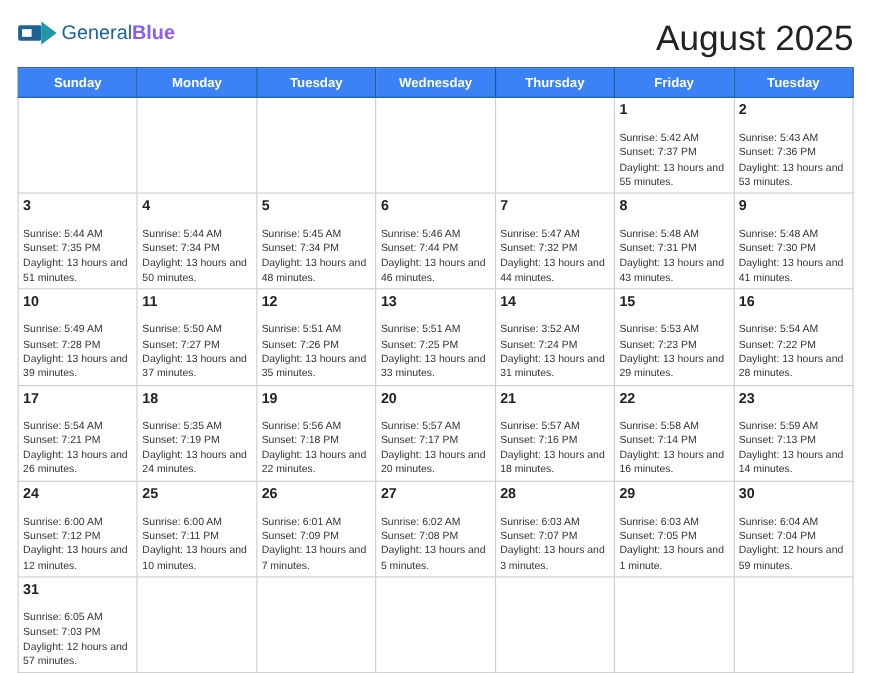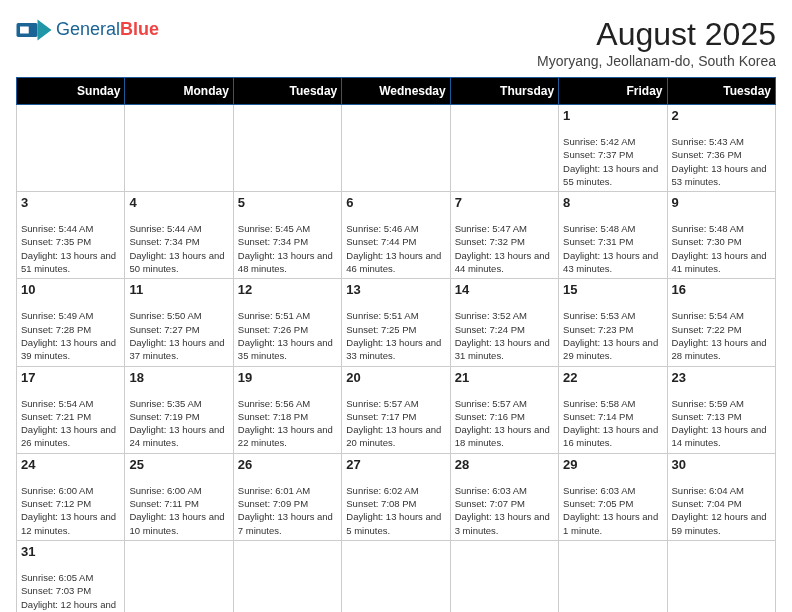--- a/index.html
+++ b/index.html
@@ -28,43 +28,43 @@
     }
     .logo-text span {
       color: #1a6496;
       font-weight: normal;
     }
     .logo-icon {
       width: 36px;
       height: 28px;
     }
     .title-block {
-      text-align: right;
+      text-align: left;
     }
     .month-year {
       font-size: 32px;
       font-weight: normal;
       color: #222;
     }
     .location {
       font-size: 14px;
       color: #444;
     }
     .calendar {
       width: 100%;
       border-collapse: collapse;
       border: 1px solid #ccc;
     }
     .calendar th {
-      background-color: #000000;
+      background-color: #3b82f6;
       color: #fff;
       font-size: 12px;
       font-weight: bold;
       padding: 6px 4px;
-      text-align: right;
+      text-align: center;
       border: 1px solid #1e5a9a;
     }
     .calendar td {
       border: 1px solid #ccc;
       vertical-align: top;
       padding: 3px 4px;
       width: calc(100% / 7);
       min-height: 70px;
       font-size: 10px;
       color: #333;
@@ -94,26 +94,25 @@
 <body>
 
 <div class="header-section">
   <div class="logo">
     <svg class="logo-icon" viewBox="0 0 40 32" xmlns="http://www.w3.org/2000/svg">
       <rect x="0" y="8" width="24" height="16" rx="2" fill="#1a6496"></rect>
       <polygon points="24,4 40,16 24,28" fill="#2196a6"></polygon>
       <rect x="4" y="12" width="10" height="8" fill="white"></rect>
     </svg>
     <div class="logo-text">
-      <span>General</span><span style="color:#ef4444;font-weight:bold">Blue</span>
+      <span>General</span><span style="color:#8b5cf6;font-weight:bold">Blue</span>
     </div>
   </div>
   <div class="title-block">
     <div class="month-year">August 2025</div>
-    <div class="location">Myoryang, Jeollanam-do, South Korea</div>
   </div>
 </div>
 
 <table class="calendar">
   <thead>
     <tr>
     <th>Sunday</th>
         <th>Monday</th>
         <th>Tuesday</th>
         <th>Wednesday</th>

